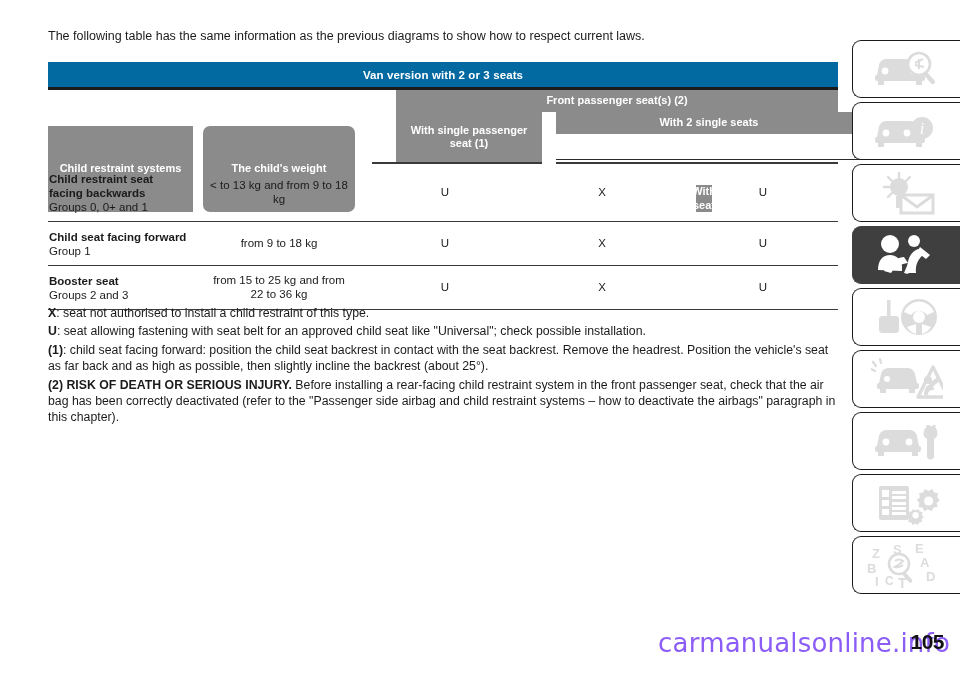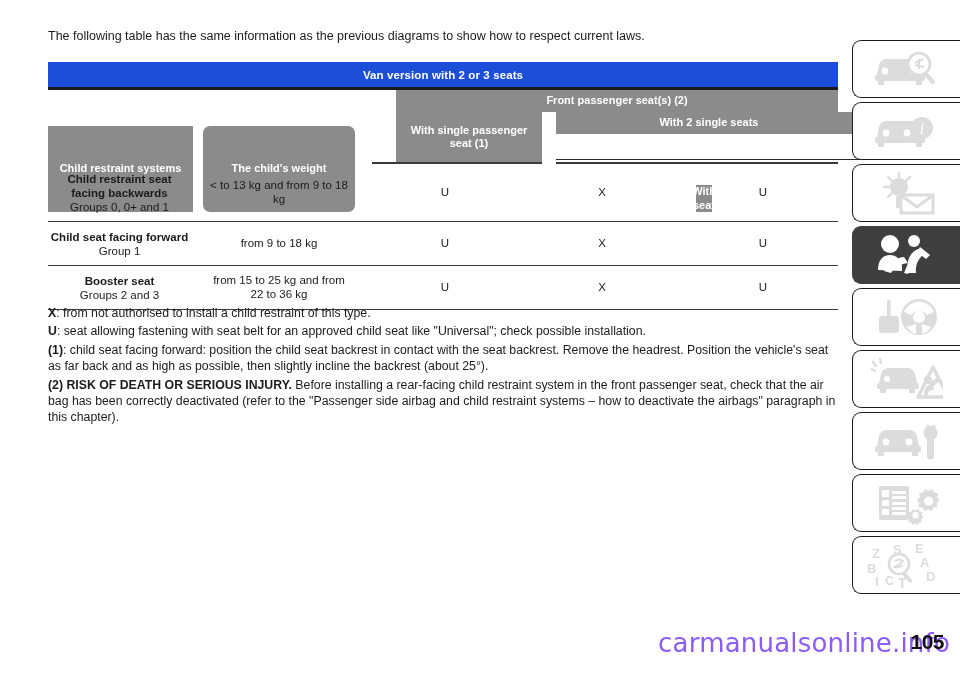--- a/index.html
+++ b/index.html
@@ -17,21 +17,21 @@
     left: 48px; top: 28px; width: 790px;
     font-size: 12.5px; color: #1b1b1b; line-height: 16px;
   }
 
   
   .table-wrap {
     position: absolute; left: 48px; top: 62px;
     width: 790px;
   }
   .hdr-title {
-    height: 25px; background: #1d4ed8; color: #ffffff;
+    height: 25px; background: #0369a1; color: #ffffff;
     font-size: 11.5px; font-weight: bold;
     display: flex; align-items: center; justify-content: center;
     letter-spacing: .1px;
   }
   .rule-thick { height: 3px; background: #1b1b1b; }
 
   .hdr-grid {
     display: grid;
     grid-template-columns: 145px 10px 152px 17px 146px 14px 140px 16px 150px;
     height: 72px;
@@ -56,21 +56,21 @@
   .hdr-row-b { display:grid; grid-template-columns: 140px 16px 150px; }
 
   
   .brow {
     display:grid;
     grid-template-columns: 145px 10px 152px 17px 146px 14px 140px 16px 150px;
     border-bottom: 1.6px solid #3a3a3a;
   }
   .bcell { font-size:11.5px; color:#1b1b1b; display:flex; align-items:center;
            justify-content:center; text-align:center; line-height:14px; padding:7px 3px; }
-  .bcell.left { justify-content:flex-start; text-align:center; padding-left:1px; display:block; padding-top:8px; }
+  .bcell.left { justify-content:flex-start; text-align:left; padding-left:1px; display:block; padding-top:8px; }
   .bcell.left b { font-weight:bold; }
   .row-top-rule { height:1.6px; background:#3a3a3a; }
 
   
   .notes {
     position:absolute; left:48px; top:305px; width:790px;
     font-size:12.3px; color:#1b1b1b; line-height:16.4px;
   }
   .notes p { margin-bottom: 2px; }
   .notes b { font-weight: bold; }
@@ -181,21 +181,21 @@
       <div></div>
       <div class="bcell">U</div>
       <div></div>
       <div class="bcell">X</div>
       <div></div>
       <div class="bcell">U</div>
     </div>
   </div>
 
   <div class="notes">
-    <p><b>X</b><span>: from not authorised to install a child restraint of this type.</span></p>
+    <p><b>X</b><span>: seat not authorised to install a child restraint of this type.</span></p>
     <p><b>U</b><span>: seat allowing fastening with seat belt for an approved child seat like "Universal"; check possible installation.</span></p>
     <p><b>(1)</b><span>: child seat facing forward: position the child seat backrest in contact with the seat backrest. Remove the headrest. Position the vehicle's seat as far back and as high as possible, then slightly incline the backrest (about 25°).</span></p>
     <p><b>(2) RISK OF DEATH OR SERIOUS INJURY.</b><span> Before installing a rear-facing child restraint system in the front passenger seat, check that the air bag has been correctly deactivated (refer to the "Passenger side airbag and child restraint systems – how to deactivate the airbags" paragraph in this chapter).</span></p>
   </div>
 
   <div class="rail">
 
     <div class="tab">
       <svg width="72" height="40" viewBox="0 0 72 40">
         <g class="ico">

